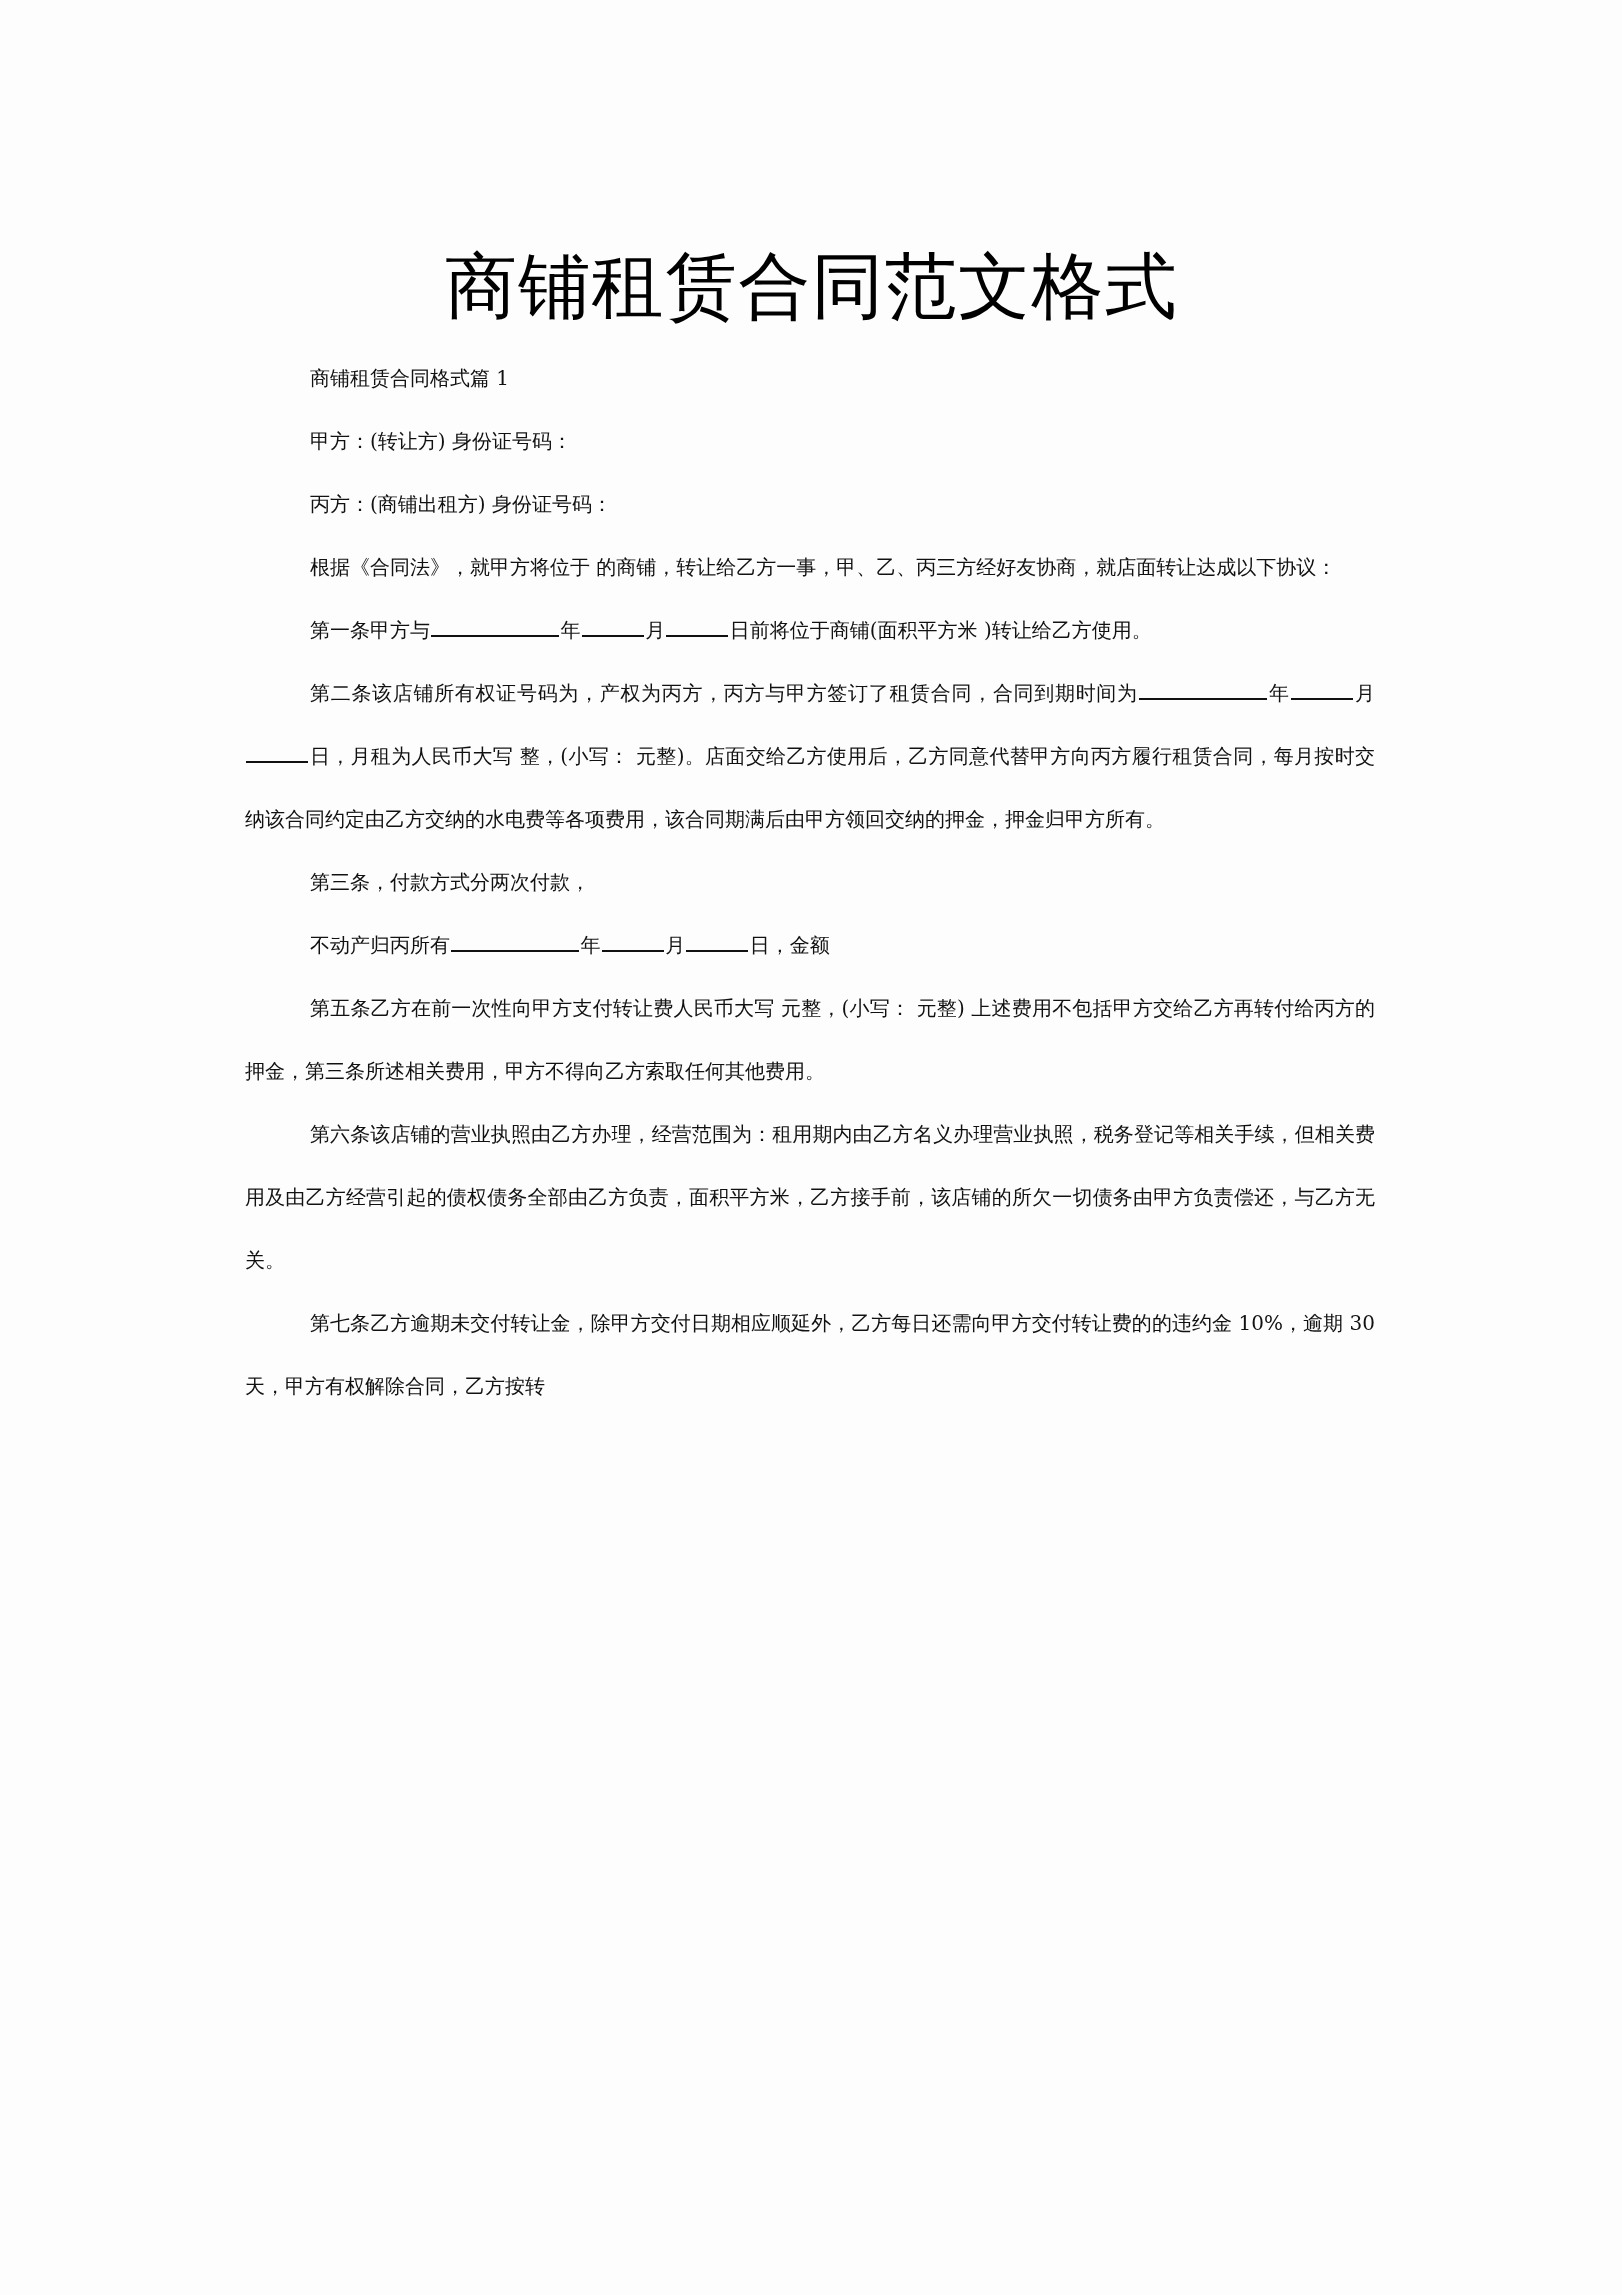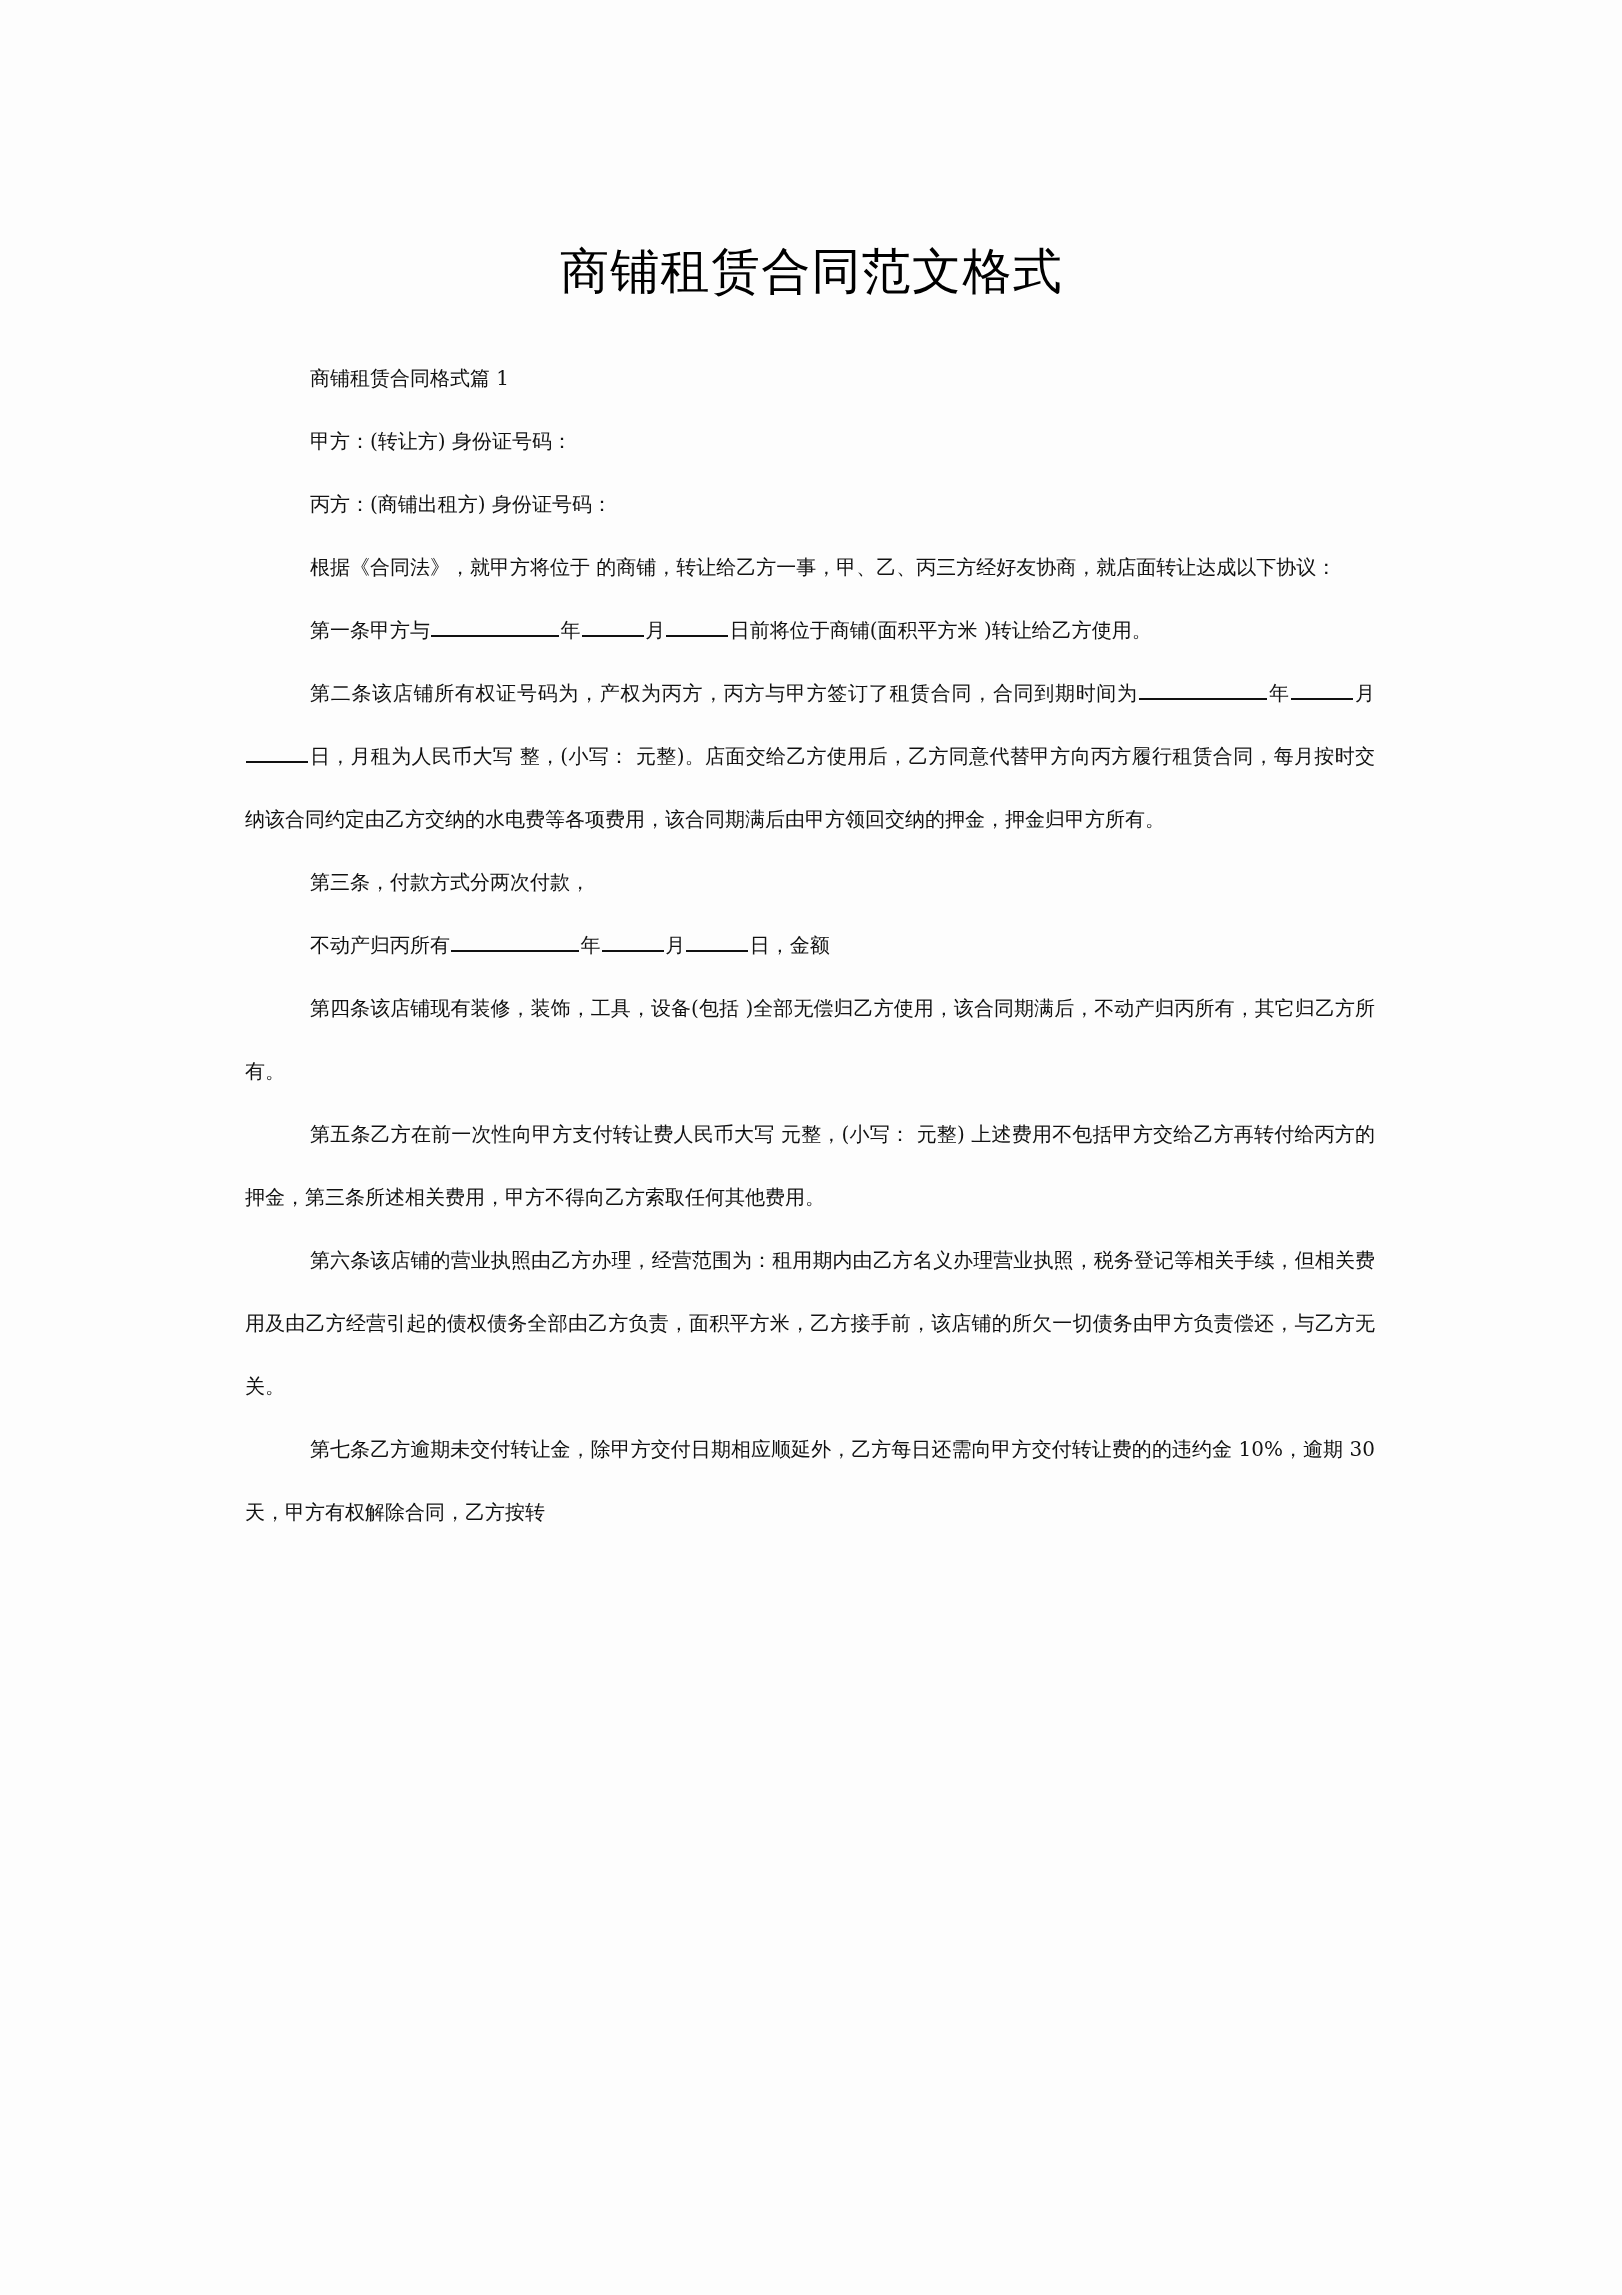--- a/index.html
+++ b/index.html
@@ -1,19 +1,19 @@
 <!DOCTYPE html>
 <html style="font-size:10.5px"><head>
 <meta charset="utf-8">
 <style>
   html, body { margin: 0; padding: 0; background: #fdfdfd; }
   body { width: 1623px; height: 2295px; position: relative; overflow: hidden;
          font-family: "DejaVu Serif", "Liberation Serif", serif; color: #111; }
   .title { position: absolute; top: 196px; left: 0; width: 1623px; text-align: center;
-           font-size: 49px; line-height: 85px; letter-spacing: 1.3px; font-weight: normal;
+           font-size: 72px; line-height: 85px; letter-spacing: 1.3px; font-weight: normal;
            font-family: "DejaVu Sans", "Liberation Sans", sans-serif; color: #000; }
   .content { position: absolute; top: 347px; left: 245px; width: 1130px;
              font-size: 20px; line-height: 63px; }
   .p { margin: 0; text-indent: 65px; text-align: justify; text-align-last: left;
        word-break: break-all; }
   .blank { display: inline-block; border-bottom: 2px solid #111; height: 26px;
            vertical-align: baseline; margin: 0 1.3px; }
   .b-long { width: 128px; }
   .b-short { width: 62px; }
 </style>
@@ -30,18 +30,17 @@
 
   <p class="p"><span>第一条甲方与</span><span class="blank b-long"></span><span>年</span><span class="blank b-short"></span><span>月</span><span class="blank b-short"></span><span>日前将位于商铺(面积平方米 )转让给乙方使用。</span></p>
 
   <p class="p"><span>第二条该店铺所有权证号码为，产权为丙方，丙方与甲方签订了租赁合同，合同到期时间为</span><span class="blank b-long"></span><span>年</span><span class="blank b-short"></span><span>月</span><span class="blank b-short"></span><span>日，月租为人民币大写 整，(小写： 元整)。店面交给乙方使用后，乙方同意代替甲方向丙方履行租赁合同，每月按时交纳该合同约定由乙方交纳的水电费等各项费用，该合同期满后由甲方领回交纳的押金，押金归甲方所有。</span></p>
 
   <p class="p">第三条，付款方式分两次付款，</p>
 
   <p class="p"><span>不动产归丙所有</span><span class="blank b-long"></span><span>年</span><span class="blank b-short"></span><span>月</span><span class="blank b-short"></span><span>日，金额</span></p>
 
 
-  <p class="p">第四条该店铺现有装修，装饰，工具，设备(包括 )全部无偿归乙方使用，该合同期满后，不动产归丙所有，其它归乙方所有。</p>
   <p class="p">第五条乙方在前一次性向甲方支付转让费人民币大写 元整，(小写： 元整) 上述费用不包括甲方交给乙方再转付给丙方的押金，第三条所述相关费用，甲方不得向乙方索取任何其他费用。</p>
   <p class="p">第六条该店铺的营业执照由乙方办理，经营范围为：租用期内由乙方名义办理营业执照，税务登记等相关手续，但相关费用及由乙方经营引起的债权债务全部由乙方负责，面积平方米，乙方接手前，该店铺的所欠一切债务由甲方负责偿还，与乙方无关。</p>
   <p class="p">第七条乙方逾期未交付转让金，除甲方交付日期相应顺延外，乙方每日还需向甲方交付转让费的的违约金 10%，逾期 30 天，甲方有权解除合同，乙方按转</p>
 </div>
 
 
 </body></html>

